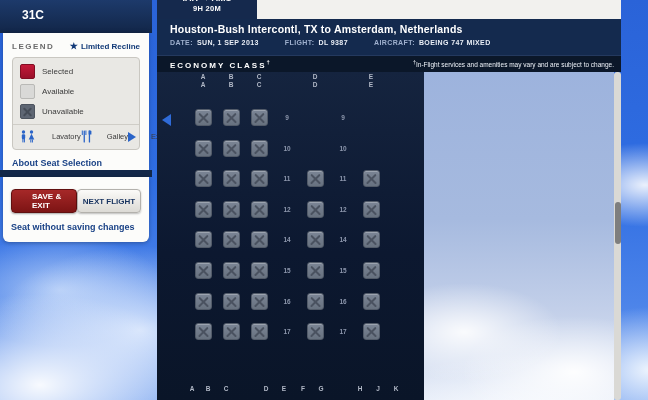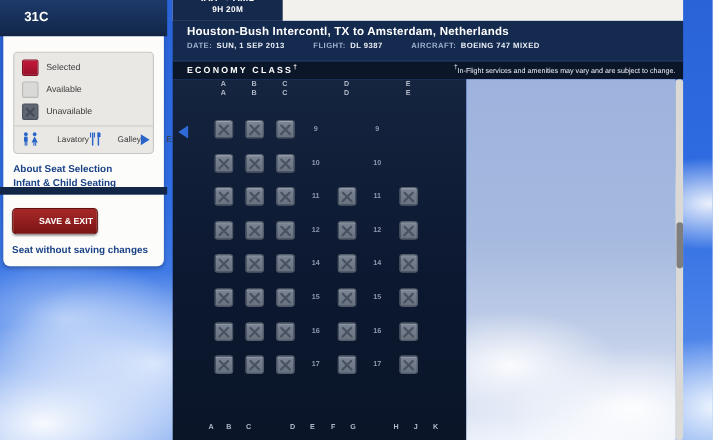--- a/index.html
+++ b/index.html
@@ -58,21 +58,21 @@
   .sb-link{font-size:9px;font-weight:bold;color:#1a4286;line-height:1.45;cursor:pointer;}
   .sb-divider{position:absolute;left:0;top:170px;width:152px;height:7px;background:#132849;}
   .sb-panel2{
     position:absolute;left:3px;top:177px;width:146px;height:65px;
     background:#fcfcfa;border-radius:0 0 6px 6px;box-sizing:border-box;
     padding:12px 8px 0 8px;box-shadow:0 1px 4px rgba(0,0,0,.3);
   }
   .btn-row{display:flex;justify-content:space-between;}
   .btn{height:24px;border-radius:4px;font-weight:bold;font-size:8px;
     display:flex;align-items:center;justify-content:center;cursor:pointer;box-sizing:border-box;}
-  .btn-save{width:78px;background:linear-gradient(180deg,#a62828,#7d1414);border:1px solid #611010;color:#fff;box-shadow:0 1px 2px rgba(0,0,0,.35);padding-left:20px;}
+  .btn-save{width:66px;background:linear-gradient(180deg,#a62828,#7d1414);border:1px solid #611010;color:#fff;box-shadow:0 1px 2px rgba(0,0,0,.35);padding-left:20px;}
   .btn-next{width:64px;background:linear-gradient(180deg,#fbfaf8,#dcdad5);border:1px solid #b3b1ac;color:#16325e;box-shadow:0 1px 2px rgba(0,0,0,.25);}
   .exit-link{margin-top:9px;font-size:9px;font-weight:bold;color:#1a4286;cursor:pointer;}
   
   .tabbar{position:absolute;left:157px;top:0;width:464px;height:19px;background:#f2f1ee;}
   .tab{position:absolute;top:0;height:19px;overflow:hidden;cursor:pointer;}
   .tab .route{position:absolute;top:-7px;left:0;width:100%;text-align:center;font-size:9px;font-weight:bold;line-height:10px;}
   .tab .duration{position:absolute;top:4px;left:0;width:100%;text-align:center;font-size:7.5px;font-weight:bold;letter-spacing:.3px;}
   .tab1{left:0;width:100px;background:#15294d;color:#fff;}
   .tab2{left:100px;width:104px;background:#ecebe7;color:#16325e;border-left:1px solid #c8c6c1;border-right:1px solid #c8c6c1;box-sizing:border-box;}
   .flight-header{
@@ -131,20 +131,24 @@
 </head>
 <body>
 
 <div class="sky"></div>
 
 <div class="sb-header">
   <span>31C</span>
 </div>
 
 <div class="sb-panel1">
+  <div class="legend-row">
+    <span class="legend-title">LEGEND</span>
+    <span class="recline"><span class="star">★</span><span>Limited Recline</span></span>
+  </div>
   <div class="legend-box">
     <div class="state-row">
       <span class="swatch selected"></span>
       <span class="state-label">Selected</span>
     </div>
     <div class="state-row">
       <span class="swatch available"></span>
       <span class="state-label">Available</span>
     </div>
     <div class="state-row">
@@ -186,20 +190,21 @@
     <div class="sb-link">About Seat Selection</div>
     <div class="sb-link">Infant &amp; Child Seating</div>
   </div>
 </div>
 
 <div class="sb-divider"></div>
 
 <div class="sb-panel2">
   <div class="btn-row">
     <div class="btn btn-save">SAVE &amp; EXIT</div>
+    <div class="btn btn-next">NEXT FLIGHT</div>
   </div>
   <div class="exit-link">Seat without saving changes</div>
 </div>
 
 <div class="tabbar">
   <div class="tab tab1">
     <div class="route">IAH → AMS</div>
     <div class="duration">9H 20M</div>
   </div>
 </div>

